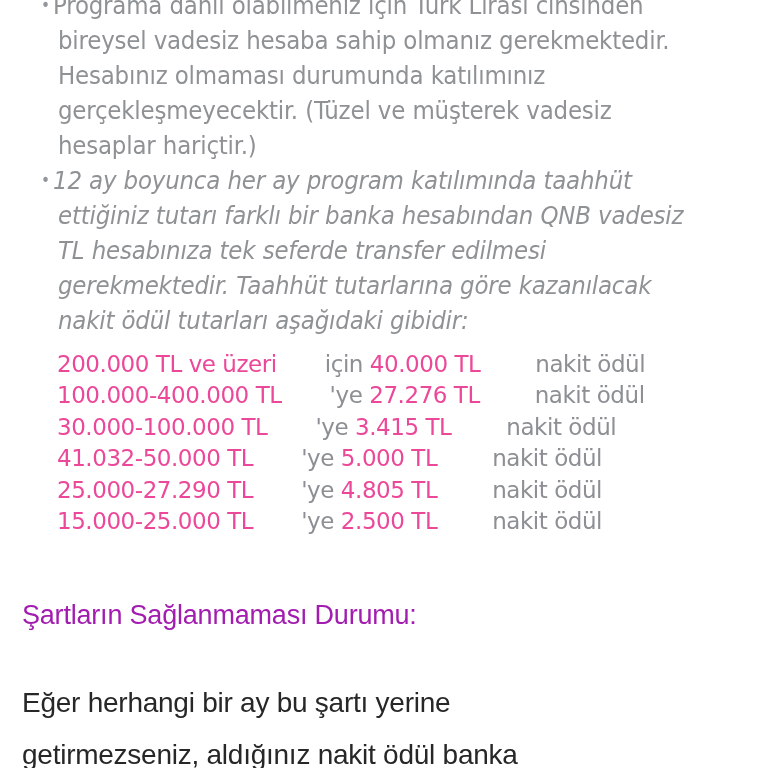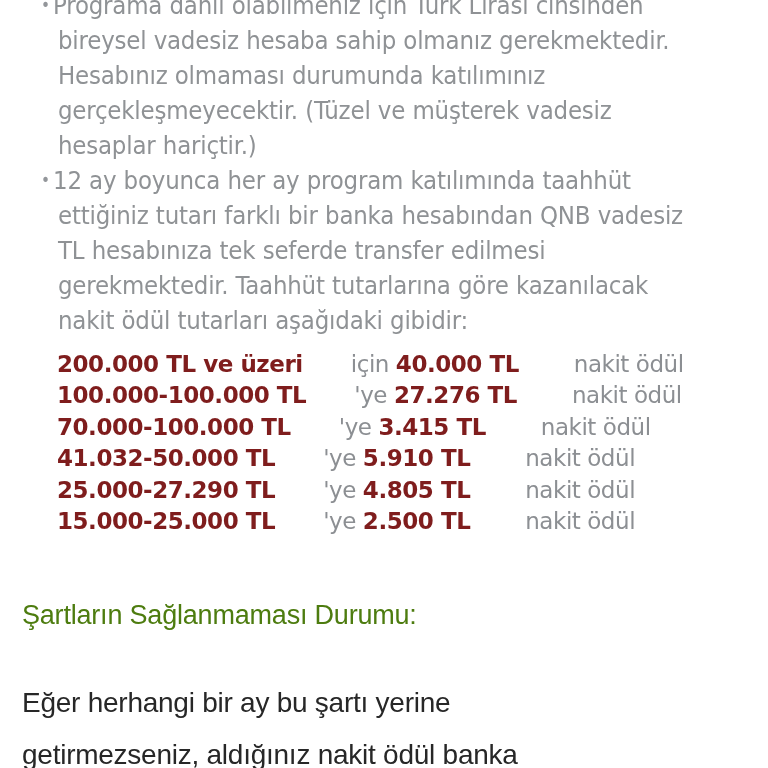--- a/index.html
+++ b/index.html
@@ -45,20 +45,21 @@
     word-spacing: 0.2px;
   }
   .gray-para .bullet {
     font-size: 17px;
     vertical-align: 3px;
     letter-spacing: 3px;
     color: #93969a;
   }
   .gray-para + .gray-para {
     margin-top: 0;
+    font-style: italic;
   }
 
   
   .tier-list {
     position: absolute;
     left: 0;
     top: 349px;
     width: 768px;
     padding: 0 0 0 57px;
     margin: 0;
@@ -66,22 +67,22 @@
   }
   .tier-row {
     font-family: "DejaVu Sans", "Liberation Sans", sans-serif;
     font-size: 23px;
     line-height: 31.4px;
     letter-spacing: -0.45px;
     white-space: nowrap;
     color: #76797d;
   }
   .tier-row .b {
-    font-weight: 700;
-    color: #7f1d1d;
+    font-weight: 400;
+    color: #ec4899;
   }
   .tier-row .r {
     font-weight: 400;
     color: #8c8f93;
     padding-left: 48px;
   }
 
   
   .dark-block {
     position: absolute;
@@ -90,21 +91,21 @@
     width: 768px;
     padding-left: 22px;
     box-sizing: border-box;
   }
   .dark-heading {
     margin: 0;
     font-family: "Liberation Sans", sans-serif;
     font-weight: 400;
     font-size: 27px;
     line-height: 38px;
-    color: #4d7c0f;
+    color: #a21caf;
     letter-spacing: -0.2px;
   }
   .dark-para {
     margin: 0;
     padding-top: 43px;
     font-family: "Liberation Sans", sans-serif;
     font-weight: 400;
     font-size: 28px;
     line-height: 52px;
     color: #272727;
@@ -117,23 +118,23 @@
 
 <div id="page">
 
   <div class="gray-block">
     <p class="gray-para"><span class="bullet">•</span><span>Programa dahil olabilmeniz için Türk Lirası cinsinden bireysel vadesiz hesaba sahip olmanız gerekmektedir. Hesabınız olmaması durumunda katılımınız gerçekleşmeyecektir. (Tüzel ve müşterek vadesiz hesaplar hariçtir.)</span></p>
     <p class="gray-para"><span class="bullet">•</span><span>12 ay boyunca her ay program katılımında taahhüt ettiğiniz tutarı farklı bir banka hesabından QNB vadesiz TL hesabınıza tek seferde transfer edilmesi gerekmektedir. Taahhüt tutarlarına göre kazanılacak nakit ödül tutarları aşağıdaki gibidir:</span></p>
   </div>
 
   <ul class="tier-list">
     <li class="tier-row"><span class="b">200.000 TL ve üzeri</span><span class="r">için</span> <span class="b">40.000 TL</span> <span class="r">nakit ödül</span></li>
-    <li class="tier-row"><span class="b">100.000-100.000 TL</span><span class="r">'ye</span> <span class="b">27.276 TL</span> <span class="r">nakit ödül</span></li>
-    <li class="tier-row"><span class="b">70.000-100.000 TL</span><span class="r">'ye</span> <span class="b">3.415 TL</span> <span class="r">nakit ödül</span></li>
-    <li class="tier-row"><span class="b">41.032-50.000 TL</span><span class="r">'ye</span> <span class="b">5.910 TL</span> <span class="r">nakit ödül</span></li>
+    <li class="tier-row"><span class="b">100.000-400.000 TL</span><span class="r">'ye</span> <span class="b">27.276 TL</span> <span class="r">nakit ödül</span></li>
+    <li class="tier-row"><span class="b">30.000-100.000 TL</span><span class="r">'ye</span> <span class="b">3.415 TL</span> <span class="r">nakit ödül</span></li>
+    <li class="tier-row"><span class="b">41.032-50.000 TL</span><span class="r">'ye</span> <span class="b">5.000 TL</span> <span class="r">nakit ödül</span></li>
     <li class="tier-row"><span class="b">25.000-27.290 TL</span><span class="r">'ye</span> <span class="b">4.805 TL</span> <span class="r">nakit ödül</span></li>
     <li class="tier-row"><span class="b">15.000-25.000 TL</span><span class="r">'ye</span> <span class="b">2.500 TL</span> <span class="r">nakit ödül</span></li>
   </ul>
 
   <div class="dark-block">
     <h2 class="dark-heading">Şartların Sağlanmaması Durumu:</h2>
     <p class="dark-para">Eğer herhangi bir ay bu şartı yerine
 getirmezseniz, aldığınız nakit ödül banka</p>
   </div>
 

